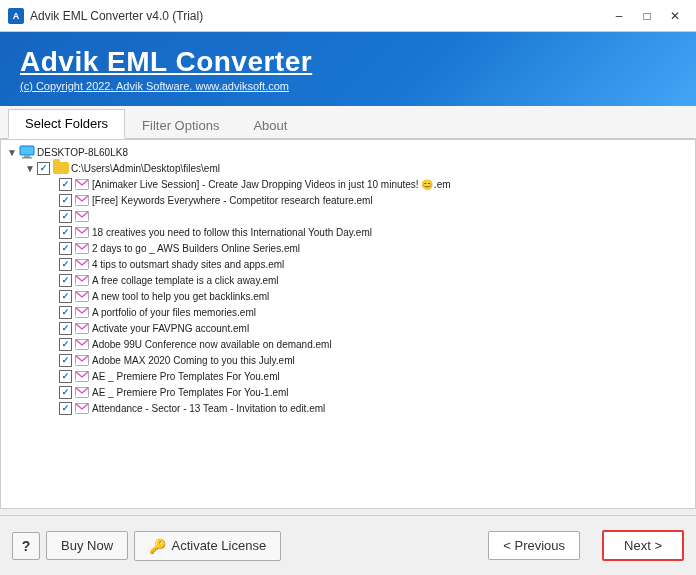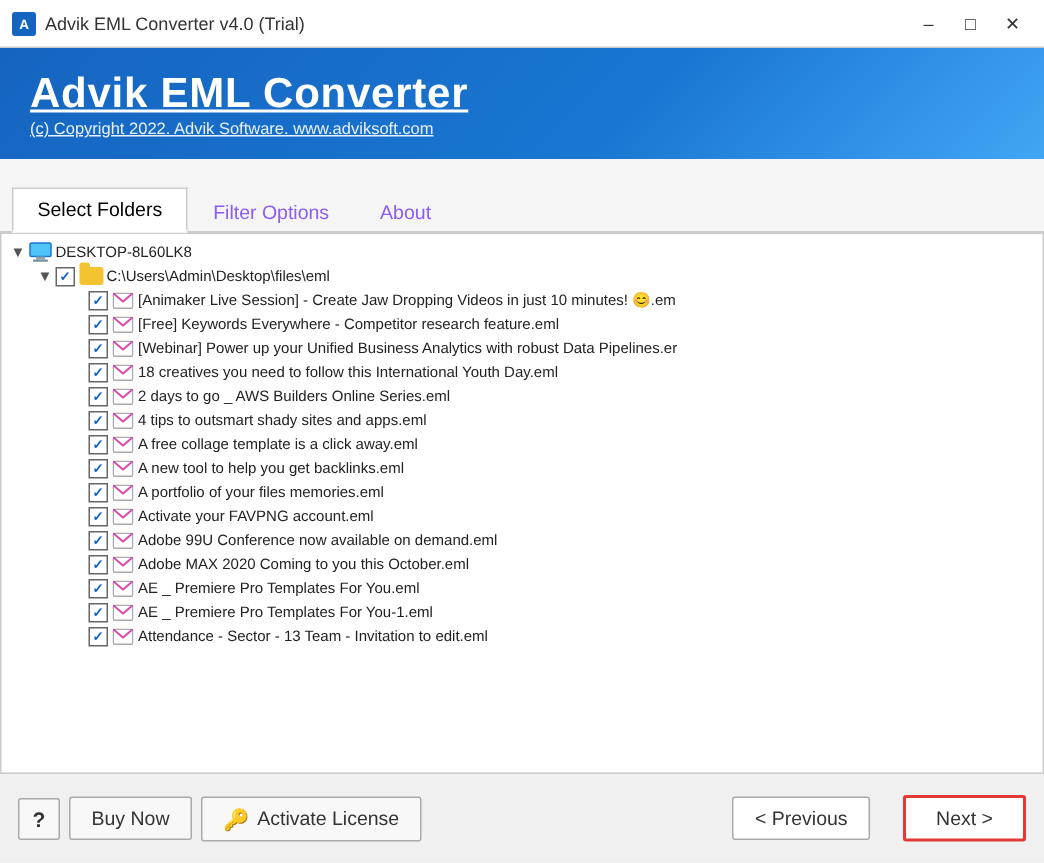--- a/index.html
+++ b/index.html
@@ -62,30 +62,30 @@
       margin-top: 2px;
     }
 
     
     .tab-bar {
       background: #f5f5f5;
       border-bottom: 2px solid #ccc;
       display: flex;
       align-items: flex-end;
       padding: 0 8px;
-      height: 50px;
+      height: 34px;
     }
     .tab {
       padding: 6px 16px;
       font-size: 13px;
       cursor: pointer;
       border: 1px solid transparent;
       border-bottom: none;
       background: none;
-      color: #8b5cf6;
+      color: #737373;
       position: relative;
       top: 1px;
     }
     .tab.active {
       background: #fff;
       border-color: #ccc;
       border-bottom: 2px solid #fff;
       color: #000;
       font-weight: 500;
     }
@@ -293,21 +293,20 @@
 
     <div class="tree-item indent-3">
       <span class="expand-icon">&nbsp;</span>
       <span class="checkbox-icon checked"></span>
       <span style="margin-right:3px;display:inline-flex;align-items:center;">
         <svg width="14" height="11" viewBox="0 0 14 11">
             <rect x="0.5" y="0.5" width="13" height="10" rx="1" fill="white" stroke="#aaa"></rect>
             <polyline points="0.5,0.5 7,6 13.5,0.5" fill="none" stroke="#d4a" stroke-width="1.2"></polyline>
           </svg>
       </span>
-      <span class="item-label">[Webinar] Power up your Unified Business Analytics with robust Data Pipelines.er</span>
     </div>
 
     <div class="tree-item indent-3">
       <span class="expand-icon">&nbsp;</span>
       <span class="checkbox-icon checked"></span>
       <span style="margin-right:3px;display:inline-flex;align-items:center;">
         <svg width="14" height="11" viewBox="0 0 14 11">
             <rect x="0.5" y="0.5" width="13" height="10" rx="1" fill="white" stroke="#aaa"></rect>
             <polyline points="0.5,0.5 7,6 13.5,0.5" fill="none" stroke="#d4a" stroke-width="1.2"></polyline>
           </svg>
@@ -401,21 +400,21 @@
 
     <div class="tree-item indent-3">
       <span class="expand-icon">&nbsp;</span>
       <span class="checkbox-icon checked"></span>
       <span style="margin-right:3px;display:inline-flex;align-items:center;">
         <svg width="14" height="11" viewBox="0 0 14 11">
             <rect x="0.5" y="0.5" width="13" height="10" rx="1" fill="white" stroke="#aaa"></rect>
             <polyline points="0.5,0.5 7,6 13.5,0.5" fill="none" stroke="#d4a" stroke-width="1.2"></polyline>
           </svg>
       </span>
-      <span class="item-label">Adobe MAX 2020 Coming to you this October.eml</span>
+      <span class="item-label">Adobe MAX 2020 Coming to you this July.eml</span>
     </div>
 
     <div class="tree-item indent-3">
       <span class="expand-icon">&nbsp;</span>
       <span class="checkbox-icon checked"></span>
       <span style="margin-right:3px;display:inline-flex;align-items:center;">
         <svg width="14" height="11" viewBox="0 0 14 11">
             <rect x="0.5" y="0.5" width="13" height="10" rx="1" fill="white" stroke="#aaa"></rect>
             <polyline points="0.5,0.5 7,6 13.5,0.5" fill="none" stroke="#d4a" stroke-width="1.2"></polyline>
           </svg>

